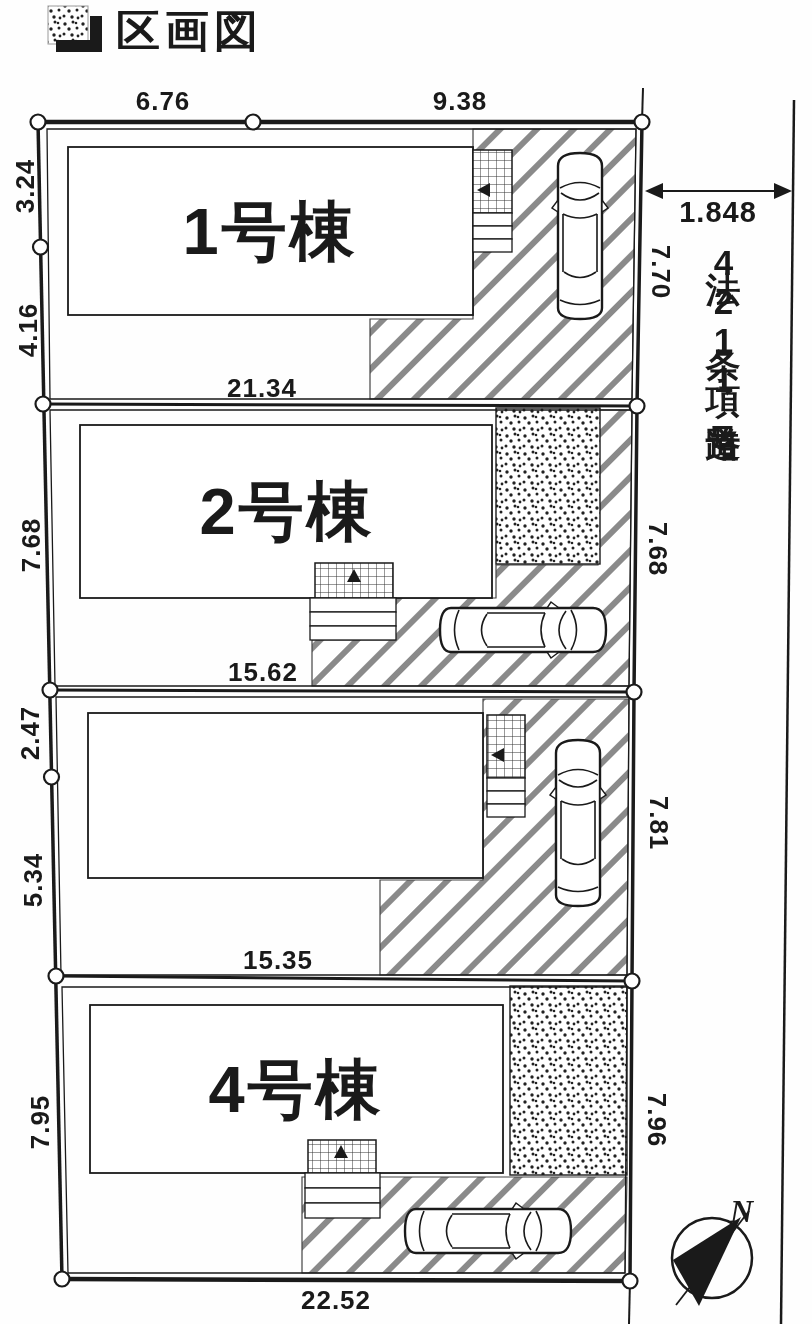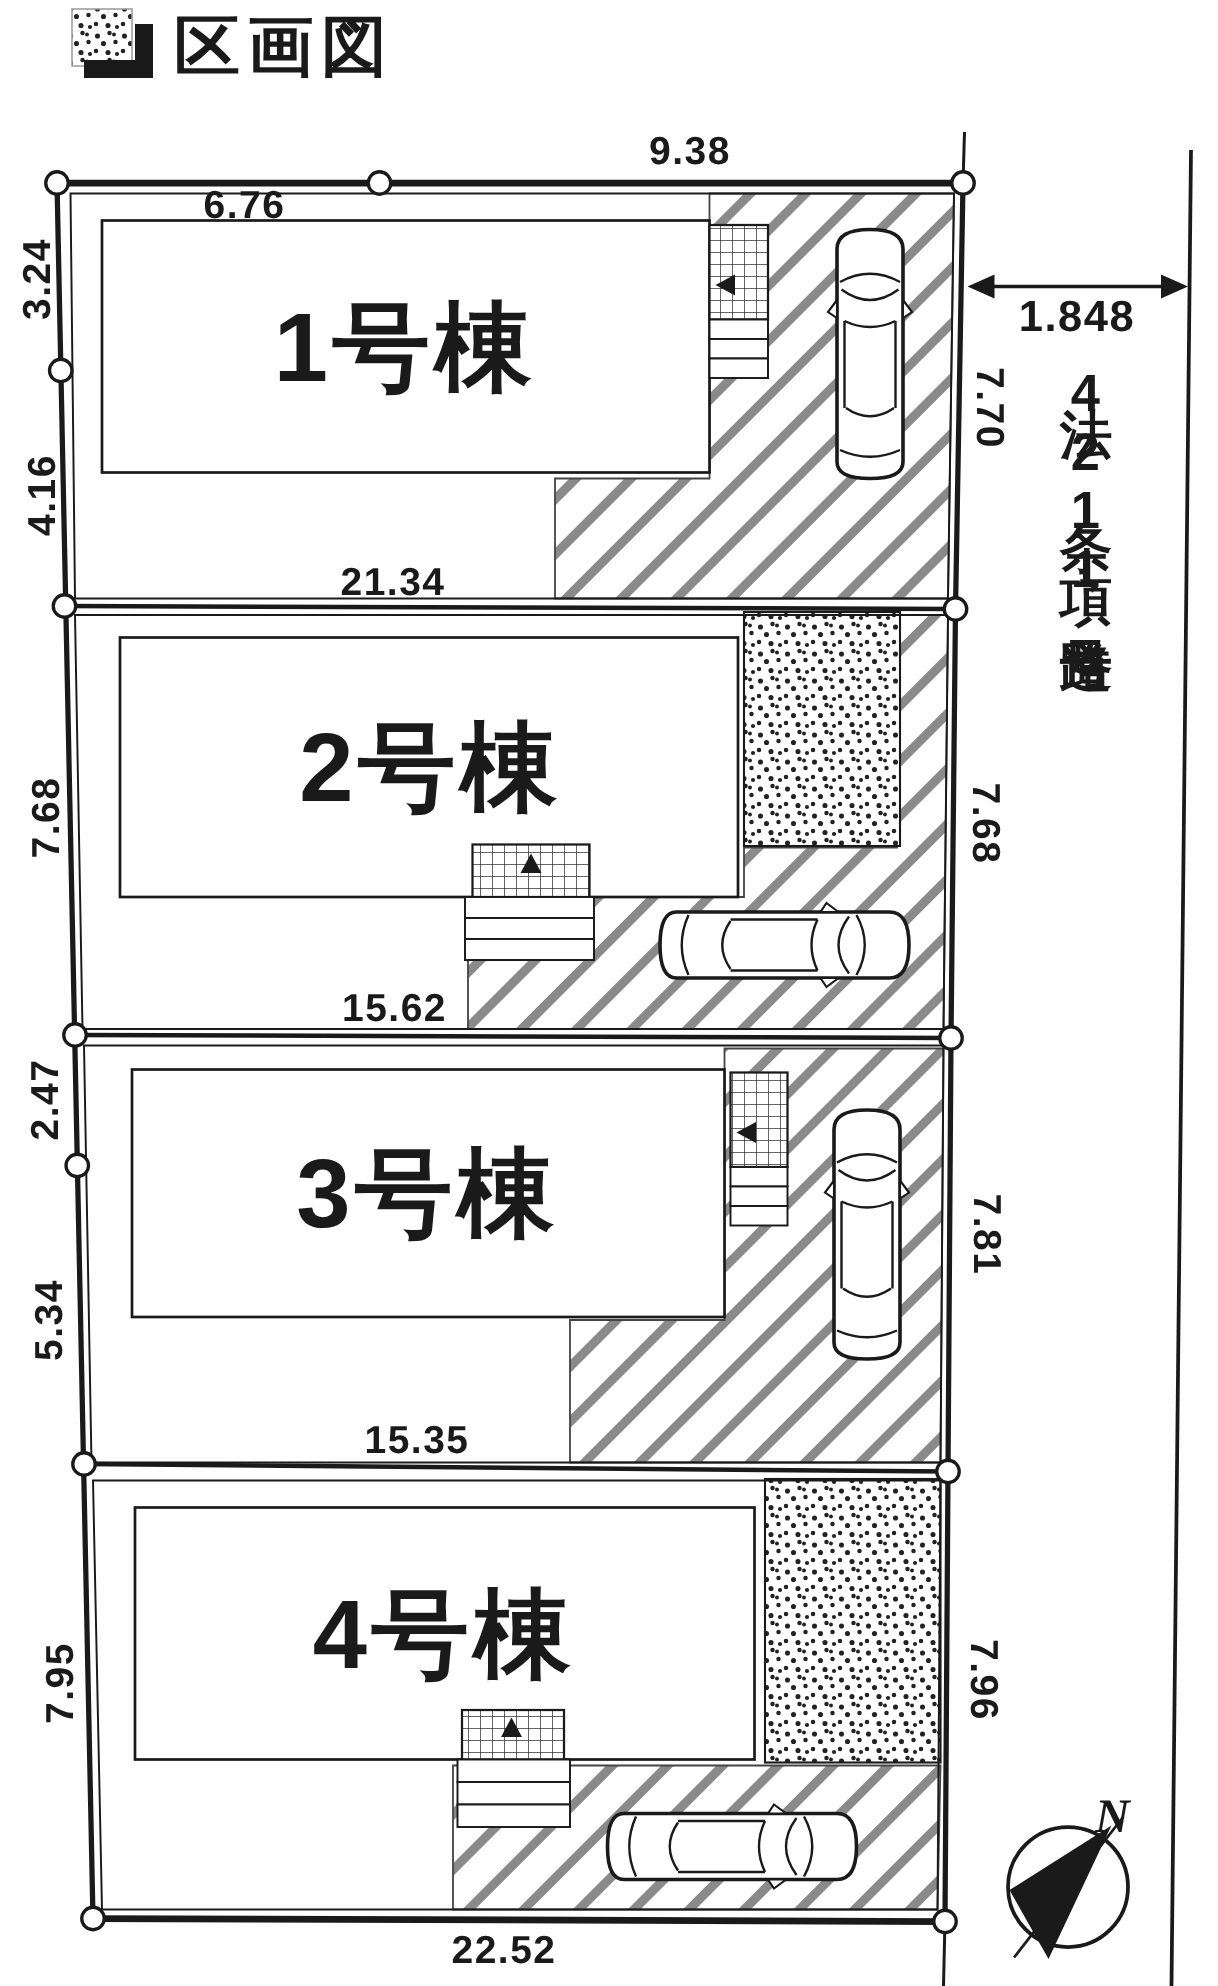--- a/index.html
+++ b/index.html
@@ -168,38 +168,37 @@
   </svg>
 
   <div class="title-wrap">
     <svg width="60" height="52">
       <rect x="4" y="4" width="40" height="38" fill="url(#dots)" stroke="#999" stroke-width="1"></rect>
       <path d="M46,14 L58,14 L58,50 L12,50 L12,38 L46,38 Z" fill="#1a1a1a"></path>
     </svg>
     <div class="title-text">区画図</div>
   </div>
 
-  <div class="t" style="left:163px;top:101px;margin-top:36px;">6.76</div>
+  <div class="t" style="left:163px;top:101px;">6.76</div>
   <div class="t" style="left:460px;top:101px;">9.38</div>
 
   <div class="t rl" style="left:25px;top:186px;">3.24</div>
   <div class="t rl" style="left:28px;top:330px;">4.16</div>
   <div class="t rl" style="left:31px;top:545px;">7.68</div>
   <div class="t rl" style="left:30px;top:733px;">2.47</div>
   <div class="t rl" style="left:33px;top:880px;">5.34</div>
   <div class="t rl" style="left:40px;top:1122px;">7.95</div>
 
   <div class="t rr" style="left:660px;top:272px;">7.70</div>
   <div class="t rr" style="left:657px;top:549px;">7.68</div>
   <div class="t rr" style="left:658px;top:823px;">7.81</div>
   <div class="t rr" style="left:656px;top:1120px;">7.96</div>
 
   <div class="t lot-label" style="left:270px;top:232px;">1号棟</div>
   <div class="t lot-label" style="left:287px;top:512px;">2号棟</div>
-  <div class="t lot-label" style="left:285px;top:796px;">3号棟</div>
   <div class="t lot-label" style="left:296px;top:1090px;">4号棟</div>
 
   <div class="t" style="left:262px;top:388px;">21.34</div>
   <div class="t" style="left:263px;top:672px;">15.62</div>
   <div class="t" style="left:278px;top:960px;">15.35</div>
   <div class="t" style="left:336px;top:1300px;">22.52</div>
 
   <div class="t road-dim" style="left:718px;top:212px;">1.848</div>
   <div class="road-name">法42条1項1号道路</div>
 

